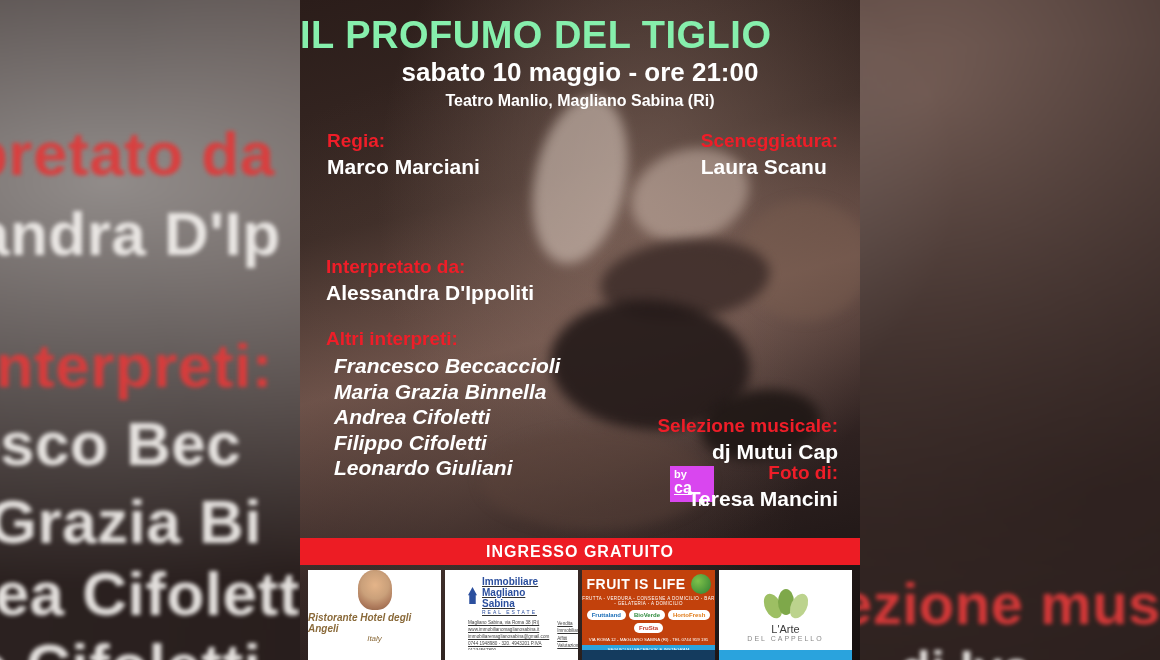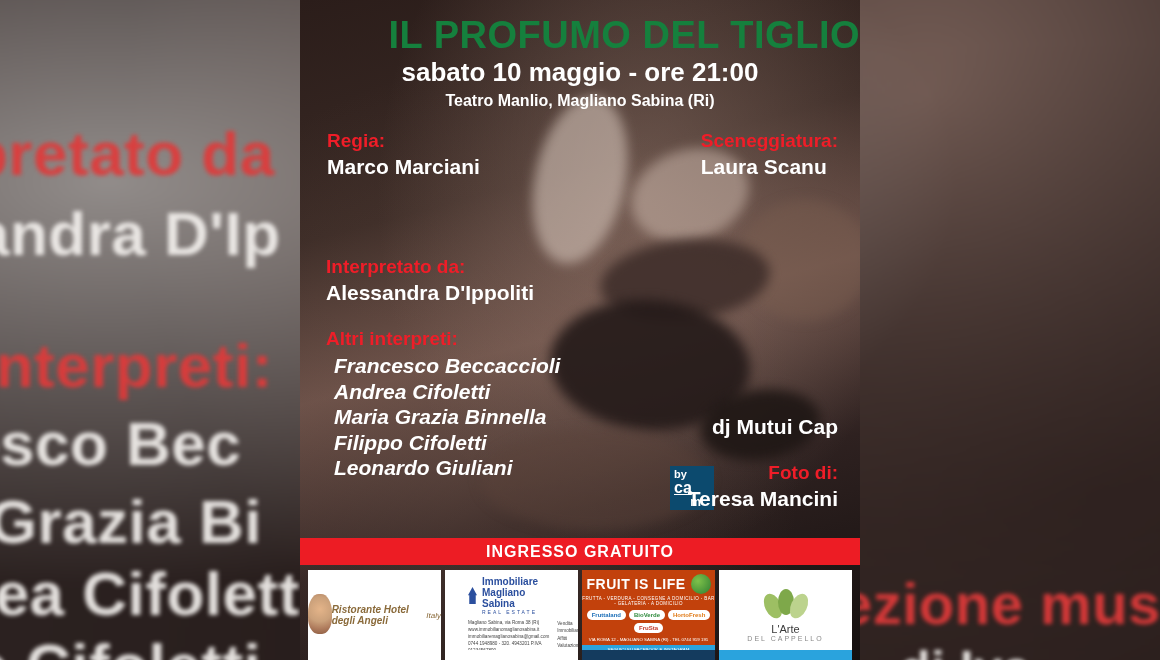--- a/index.html
+++ b/index.html
@@ -95,24 +95,24 @@
   .ps7 { left: 180px; top: 430px; width: 230px; height: 100px; background: rgba(90,66,58,0.45); }
 
   .poster-inner {
     position: absolute;
     inset: 0;
   }
 
   .title {
     position: absolute;
     top: 14px;
-    left: 16px;
+    left: 0;
     right: 0;
-    text-align: right;
-    color: #15803d;
+    text-align: left;
+    color: #86efac;
     font-size: 38px;
     font-weight: bold;
     letter-spacing: 0.5px;
   }
   .subtitle {
     position: absolute;
     top: 57px;
     left: 0;
     right: 0;
     text-align: center;
@@ -188,27 +188,27 @@
     position: absolute;
     top: 462px;
     right: 22px;
     text-align: right;
   }
   .logo-bycam {
     position: absolute;
     right: 146px;
     top: 466px;
     width: 44px;
-    height: 44px;
-    background: #0c4a6e;
+    height: 36px;
+    background: #d946ef;
     color: #ffffff;
     font-size: 11px;
     font-weight: bold;
     line-height: 1.05;
-    padding: 3px 8px 0 4px;
+    padding: 3px 0 0 4px;
     box-sizing: border-box;
     text-align: left;
   }
   .logo-bycam .l2 { font-size: 16px; display: block; margin-top: -1px; text-decoration: underline; }
   .logo-bycam .l3 { font-size: 12px; display: block; text-align: right; padding-right: 5px; }
 
   .free-band {
     position: absolute;
     left: 0;
     right: 0;
@@ -237,39 +237,39 @@
   }
   .sponsor {
     background: #ffffff;
     position: relative;
     overflow: hidden;
     font-size: 8px;
     color: #333;
   }
   .sp-angeli {
     display: flex;
-    flex-direction: row;
+    flex-direction: column;
     align-items: center;
   }
   .angel-figure {
     width: 34px;
     height: 40px;
     background: radial-gradient(circle at 50% 38%, #e4b489 0%, #caa07a 45%, #b07d5e 70%, #8a5a3f 100%);
     border-radius: 46% 46% 42% 42%;
     margin-bottom: 2px;
   }
   .sp-name {
     color: #8a6a3a;
     font-size: 10px;
     font-style: italic;
     font-weight: bold;
   }
   .sp-sub { color: #8a6a3a; font-size: 8px; font-style: italic; }
 
-  .sp-immobiliare { padding: 6px 23px; }
+  .sp-immobiliare { padding: 6px 23px; text-decoration: underline; }
   .imm-head { display: flex; align-items: center; gap: 5px; }
   .imm-mark {
     width: 17px; height: 17px; background: #2b4f9e;
     clip-path: polygon(50% 0, 100% 48%, 86% 48%, 86% 100%, 14% 100%, 14% 48%, 0 48%);
   }
   .imm-title { color: #2b4f9e; font-size: 10px; font-weight: bold; }
   .imm-sub { color: #2b4f9e; font-size: 5px; letter-spacing: 2px; }
   .imm-cols { display: flex; gap: 8px; margin-top: 5px; }
   .imm-contacts { font-size: 4.6px; color: #444; line-height: 1.5; }
   .imm-services { font-size: 4.6px; color: #444; line-height: 1.6; }
@@ -373,28 +373,29 @@
 
     <div class="block-interpretato">
       <p class="credit-label">Interpretato da:</p>
       <p class="credit-value">Alessandra D'Ippoliti</p>
     </div>
 
     <div class="block-altri">
       <p class="credit-label">Altri interpreti:</p>
       <ul class="altri-list">
         <li>Francesco Beccaccioli</li>
+        <li>Maria Grazia Binnella</li>
         <li>Andrea Cifoletti</li>
-        <li>Maria Grazia Binnella</li>
         <li>Filippo Cifoletti</li>
         <li>Leonardo Giuliani</li>
       </ul>
     </div>
 
     <div class="block-musica">
+      <p class="credit-label">Selezione musicale:</p>
       <p class="credit-value">dj Mutui Cap</p>
     </div>
 
     <div class="logo-bycam">
       <span>by</span>
       <span class="l2">ca</span>
       <span class="l3">m</span>
     </div>
 
     <div class="block-foto">

